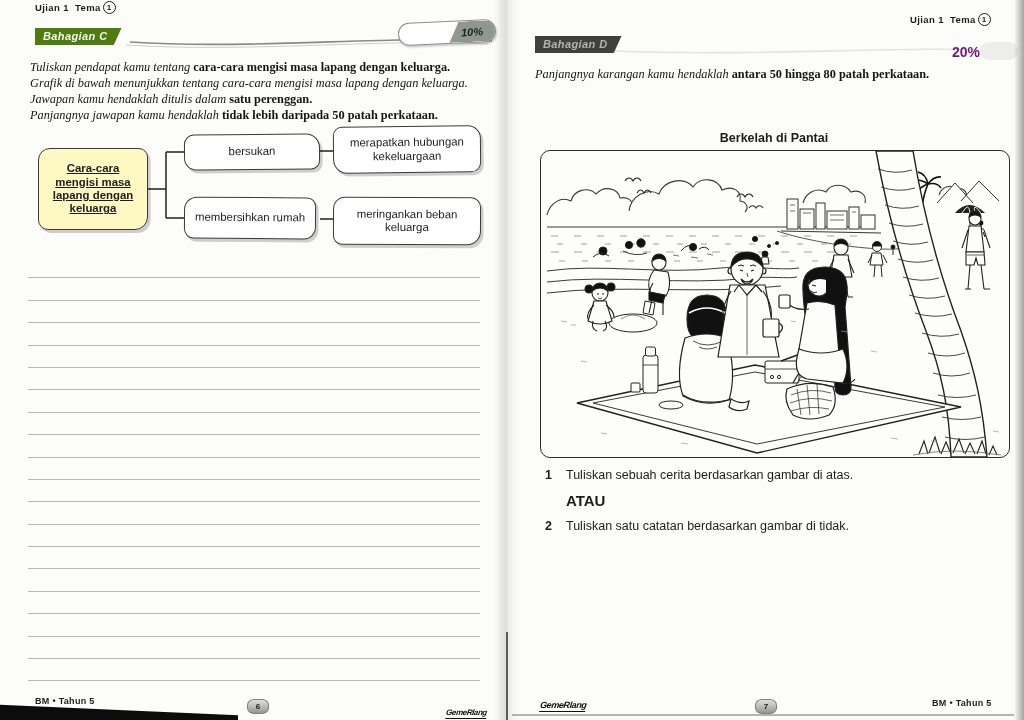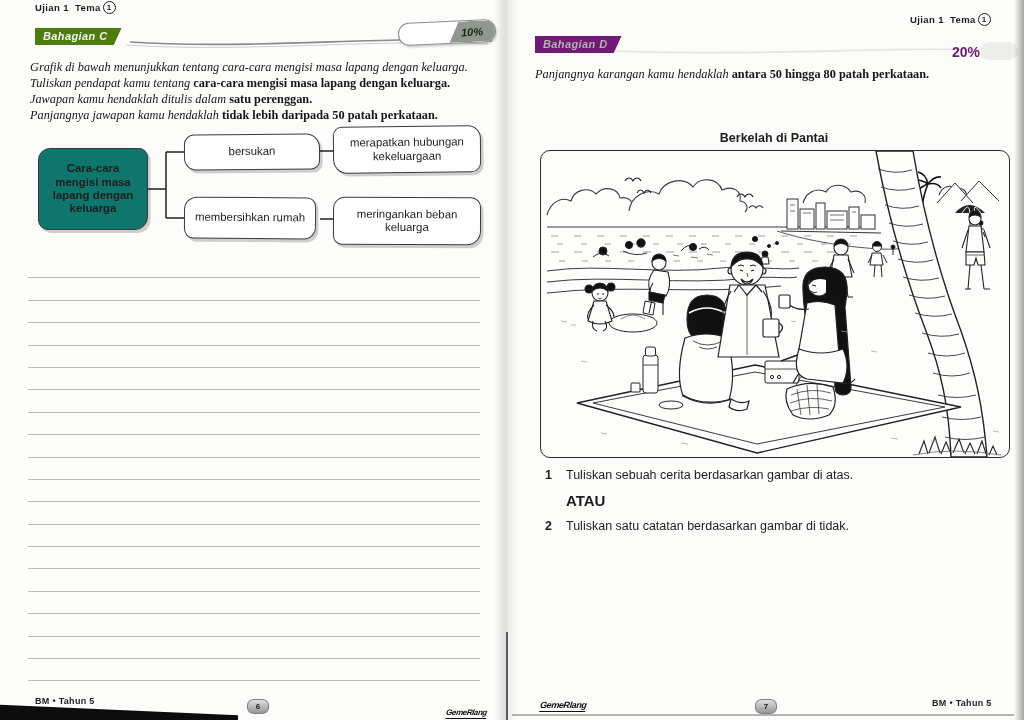--- a/index.html
+++ b/index.html
@@ -22,41 +22,41 @@
 
   
   .corner-header{font-size:9.5px;font-weight:bold;letter-spacing:0.4px;white-space:nowrap;}
   .circ{display:inline-block;width:11px;height:11px;border:1.2px solid #1d1d1d;border-radius:50%;
         font-size:8px;line-height:11px;text-align:center;margin-left:2px;vertical-align:1px;font-weight:bold;}
 
   
   .badge{height:17px;padding:0 14px 0 8px;background:#4d7c0f;color:#f4f4f4;
          font-size:11px;font-weight:bold;font-style:italic;letter-spacing:0.4px;line-height:17px;
          clip-path:polygon(0 0,100% 0,91% 100%,0 100%);box-shadow:3px 3px 0 rgba(0,0,0,0.22);}
-  .badge.faded{background:#701a75;color:#b3b3b1;box-shadow:2px 2px 0 rgba(0,0,0,0.07);}
+  .badge.faded{background:#404040;color:#b3b3b1;box-shadow:2px 2px 0 rgba(0,0,0,0.07);}
   .pill{width:96px;height:21px;border:1px solid #8e8e8e;border-radius:11px;background:#fff;
         overflow:hidden;transform:rotate(-2.5deg);box-shadow:1px 2px 2px rgba(0,0,0,0.18);}
   .pill .pct{position:absolute;right:0;top:0;height:100%;width:46px;background:#8f978f;
         clip-path:polygon(22% 0,100% 0,100% 100%,0 100%);
         font-size:11px;font-weight:bold;font-style:italic;color:#1c241c;
         display:flex;align-items:center;justify-content:center;}
   .weight-plain{font-size:14px;font-weight:bold;color:#701a75;}
   .faded-pill{width:38px;height:18px;border-radius:10px;background:#ededeb;}
 
   
   .instr{font-family:"Liberation Serif",serif;font-size:12.3px;line-height:16px;color:#151515;}
   .instr .it{font-style:italic;}
   .instr .bd{font-weight:bold;}
   .justify p{margin:0;text-align:justify;}
 
   
   .node{border:1.5px solid #3a3a3a;background:#fff;display:flex;align-items:center;justify-content:center;
         text-align:center;font-size:11.4px;line-height:1.18;padding:2px 6px;box-sizing:border-box;
         box-shadow:2.5px 3px 0 rgba(0,0,0,0.18);}
-  .node.root{background:#0f766e;font-weight:bold;border-radius:12px 9px 13px 10px;}
+  .node.root{background:#fef9c3;font-weight:bold;border-radius:12px 9px 13px 10px;text-decoration:underline;}
   .n1{border-radius:10px 14px 9px 12px;transform:rotate(-0.5deg);}
   .n2{border-radius:13px 9px 12px 10px;transform:rotate(0.4deg);}
   .n3{border-radius:9px 13px 10px 14px;transform:rotate(-0.6deg);}
   .n4{border-radius:12px 10px 14px 9px;transform:rotate(0.3deg);}
 
   
   .answer-area{left:28px;top:256px;width:452px;}
   .ansline{height:21.4px;border-bottom:1px solid #b9b9b7;}
 
   
@@ -93,22 +93,22 @@
     <svg class="abs" style="left:30px;top:34px;" width="466" height="16">
       <path d="M100,8 C220,16 360,1 462,7" stroke="#8a8a8a" stroke-width="1.6" fill="none"></path>
       <path d="M96,11 C220,19 360,4 458,10" stroke="#cfcfcd" stroke-width="1" fill="none"></path>
     </svg>
     <div class="abs badge" style="left:35px;top:28px;">Bahagian C</div>
     <div class="abs pill" style="left:398px;top:21px;">
       <div class="pct">10%</div>
     </div>
 
     <div class="abs instr" style="left:30px;top:59px;width:464px;">
+      <div><span class="it">Tuliskan pendapat kamu tentang </span><span class="bd">cara-cara mengisi masa lapang dengan keluarga.</span></div>
       <div><span class="it">Grafik di bawah menunjukkan tentang cara-cara mengisi masa lapang dengan keluarga.</span><span class="bd"></span></div>
-      <div><span class="it">Tuliskan pendapat kamu tentang </span><span class="bd">cara-cara mengisi masa lapang dengan keluarga.</span></div>
       <div><span class="it">Jawapan kamu hendaklah ditulis dalam </span><span class="bd">satu perenggan.</span></div>
       <div><span class="it">Panjangnya jawapan kamu hendaklah </span><span class="bd">tidak lebih daripada 50 patah perkataan.</span></div>
     </div>
 
     <svg class="abs" style="left:0;top:0;" width="500" height="260">
       <g stroke="#2e2e2e" stroke-width="1.6" fill="none">
         <path d="M148,189 H166"></path>
           <path d="M166,152 V218"></path>
         <path d="M166,152 H184"></path>
           <path d="M166,218 H184"></path>

